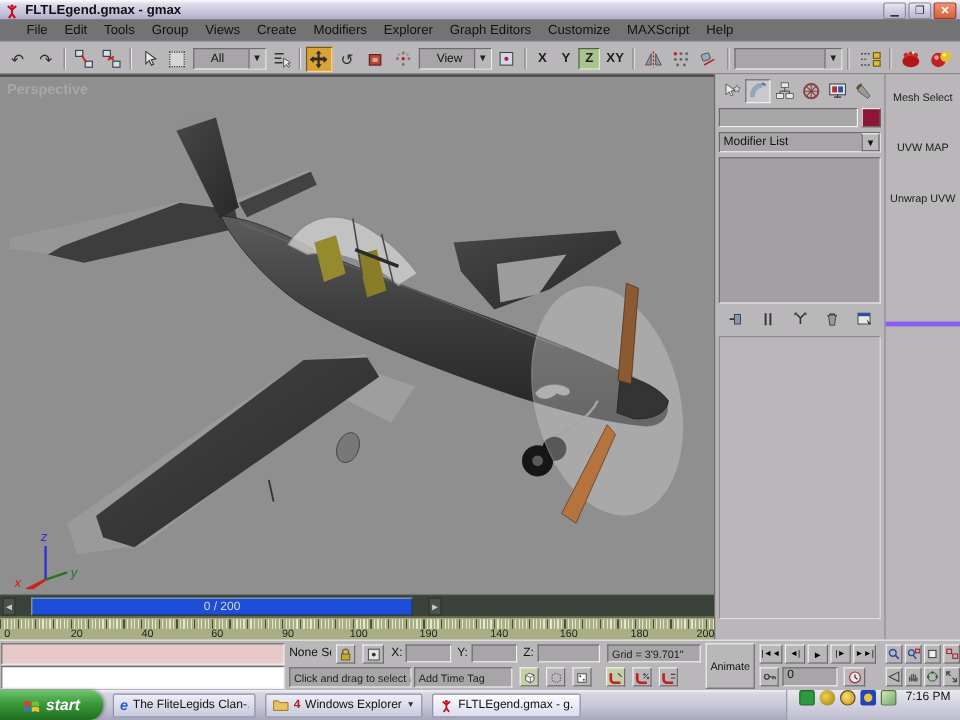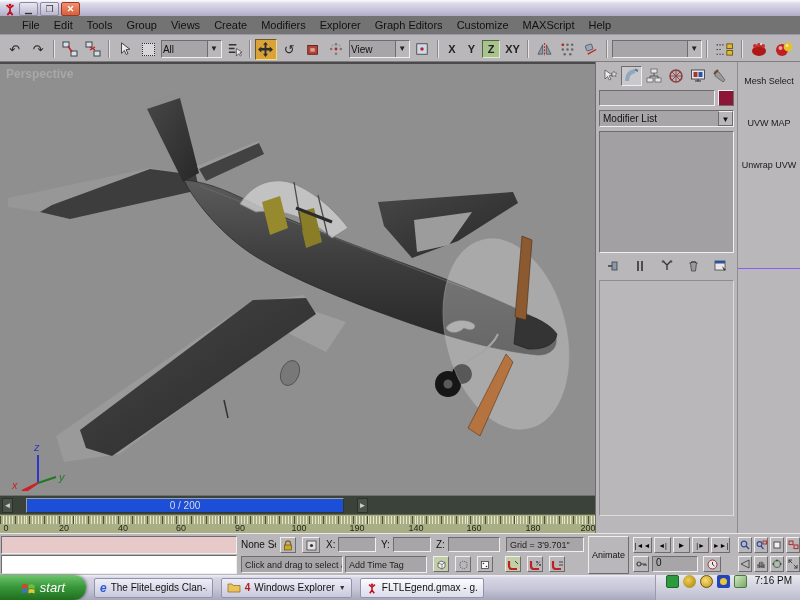--- a/index.html
+++ b/index.html
@@ -33,21 +33,21 @@
   .menubar span{cursor:default;}
 
   
   .toolbar{left:0;top:37px;width:800px;height:25px;background:var(--panel-grey);
     border-bottom:1px solid #7e7c7e;display:flex;align-items:center;gap:2px;padding:0 4px;}
   .tbtn{width:22px;height:21px;display:flex;align-items:center;justify-content:center;font-size:13px;color:#2e2e2e;}
   .tbtn.active{background:var(--active-tool-orange);border:1px solid;border-color:#6e5a20 #f4d890 #f4d890 #6e5a20;}
   .tbtn.zon{background:var(--z-active-green);border:1px solid;border-color:#4a6a3a #d8ecc8 #d8ecc8 #4a6a3a;}
   .tsep{width:2px;height:18px;border-left:1px solid #8a888a;border-right:1px solid #e6e4e6;margin:0 2px;}
   .tdrop{height:18px;background:#a7a5a7;border:1px solid;border-color:#6e6c6e #f0eff0 #f0eff0 #6e6c6e;
-    display:flex;align-items:center;font-size:10px;color:#111;padding-left:1px;}
+    display:flex;align-items:center;font-size:10px;color:#111;padding-left:14px;}
   .tdrop .dd{margin-left:auto;width:14px;height:100%;background:var(--panel-grey);
     border-left:1px solid #6e6c6e;text-align:center;font-size:8px;line-height:16px;color:#222;}
   .axisbtn{width:18px;height:18px;font-size:11px;font-weight:bold;display:flex;align-items:center;justify-content:center;color:#222;}
 
   
   .viewport{left:0;top:62px;width:595px;height:433px;background:var(--viewport-grey);
     border-top:2px solid #4a4a4a;overflow:hidden;}
   .vp-label{position:absolute;left:6px;top:3px;font-size:12px;font-weight:bold;color:#a8a8a8;}
   .axis-tripod{position:absolute;left:4px;bottom:4px;}
 
@@ -64,21 +64,21 @@
   .modlist .dd{margin-left:auto;width:15px;height:100%;background:var(--panel-grey);border-left:1px solid #6e6c6e;
     text-align:center;font-size:8px;line-height:15px;}
   .stackbox{height:122px;background:#a2a0a2;margin-top:4px;}
   .stackbtns{display:flex;gap:3px;margin-top:4px;justify-content:space-between;padding:0 2px;}
   .sbtn{width:23px;height:17px;display:flex;align-items:center;justify-content:center;background:var(--panel-grey);}
   .rollarea{margin-top:6px;height:236px;border:1px solid;border-color:#8e8c8e #dddcdd #dddcdd #8e8c8e;}
 
   
   .modcol{left:737px;top:62px;width:63px;height:471px;background:var(--panel-grey);
     border-left:1px solid #8e8c8e;padding-top:10px;}
-  .modcol-inner{border-bottom:1px solid #8b5cf6;padding-bottom:70px;}
+  .modcol-inner{border-bottom:4px solid #8b5cf6;padding-bottom:70px;}
   .modbtn{display:block;width:100%;text-align:center;font-size:9px;color:#1a1a1a;padding:4px 0;margin-bottom:24px;background:transparent;border:none;}
 
   
   .timeslider{left:0;top:495px;width:595px;height:19px;background:var(--timeslider-dark);
     border-top:1px solid #6a726a;display:flex;align-items:center;padding:0 2px;}
   .ts-arrow{width:11px;height:15px;background:#4a524a;color:#c8d0c8;font-size:8px;line-height:14px;text-align:center;border:1px solid #2a322a;}
   .ts-handle{width:318px;height:15px;margin:0 13px;background:#1d4ed8;border:1px solid;border-color:#9aa29a #2e362e #2e362e #9aa29a;
     color:#d8dcd8;font-size:10px;text-align:center;line-height:13px;}
 
   
@@ -95,21 +95,21 @@
   .mini{width:16px;height:16px;display:flex;align-items:center;justify-content:center;background:var(--panel-grey);}
   .mini.on{background:#c2cfa8;}
 
   
   .taskbar{left:0;top:575px;width:800px;height:25px;
     background:linear-gradient(180deg,#f0f0f8 0%,#d5d5e4 12%,var(--taskbar-silver) 55%,#a7a7bd 100%);
     display:flex;align-items:center;}
   .startbtn{width:86px;height:25px;border-radius:0 12px 12px 0;
     background:linear-gradient(180deg,#6fc56f 0%,var(--start-green) 45%,#1f6e1f 100%);
     display:flex;align-items:center;justify-content:center;gap:4px;
-    color:#fff;font-weight:normal;font-style:italic;font-size:13px;box-shadow:1px 0 3px rgba(0,0,0,.4);}
+    color:#fff;font-weight:bold;font-style:italic;font-size:13px;box-shadow:1px 0 3px rgba(0,0,0,.4);}
   .task{height:20px;margin-left:8px;display:flex;align-items:center;gap:4px;padding:0 5px;
     background:linear-gradient(180deg,#eeeef8,#c9c9dd);border:1px solid #9292a8;border-radius:2px;
     font-size:10px;color:#111;}
   .task.active{background:linear-gradient(180deg,#fbfbff,#dcdcec);}
   .task .lbl{max-width:96px;white-space:nowrap;overflow:hidden;}
   .tray{margin-left:auto;height:25px;display:flex;align-items:flex-start;gap:4px;padding:0 8px 0 10px;
     border-left:1px solid #9a9ab0;background:linear-gradient(180deg,#e8e8f2,#bcbccd);}
   .trayicon{width:13px;height:13px;border-radius:2px;}
   .clock{font-size:10px;color:#111;margin-left:4px;}
   svg{display:block;}
@@ -119,20 +119,21 @@
 
 <div class="screen">
 
   <div class="abs titlebar">
     <span>
       <svg width="14" height="14" viewBox="0 0 16 16">
           <path d="M8 5v6M8 7L4 3.5M8 7l4-3.5M8 11l-3 4M8 11l3 4" stroke="#c01020" stroke-width="2" fill="none"></path>
           <circle cx="8" cy="3.5" r="1.6" fill="#c01020"></circle>
         </svg>
     </span>
+    <span class="title-text nosel">FLTLEgend.gmax - gmax</span>
     <div class="winbtn">▁</div>
     <div class="winbtn">❐</div>
     <div class="winbtn close">✕</div>
   </div>
 
   <div class="abs menubar">
     <span>File</span>
     <span>Edit</span>
     <span>Tools</span>
     <span>Group</span>

